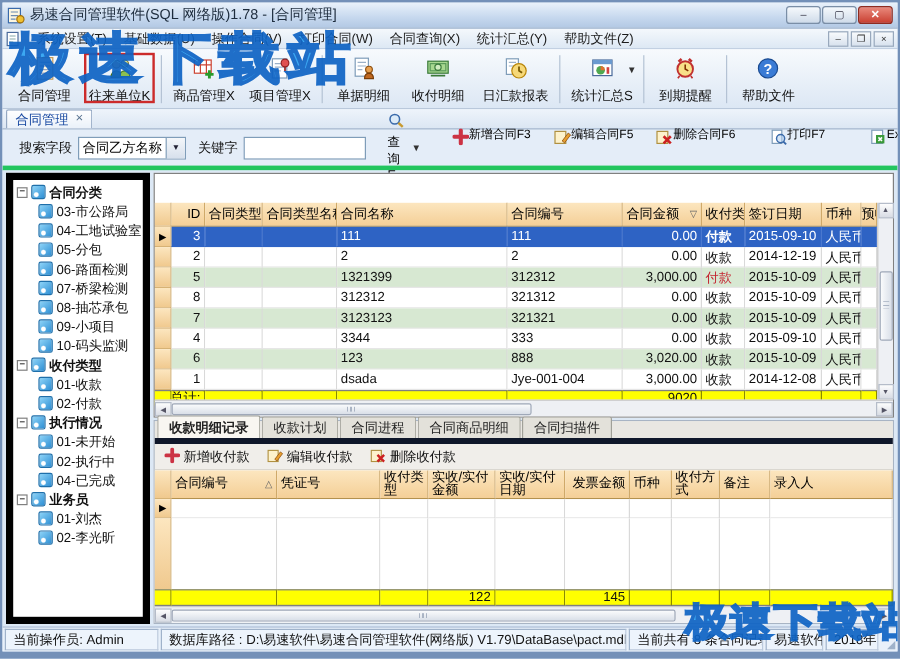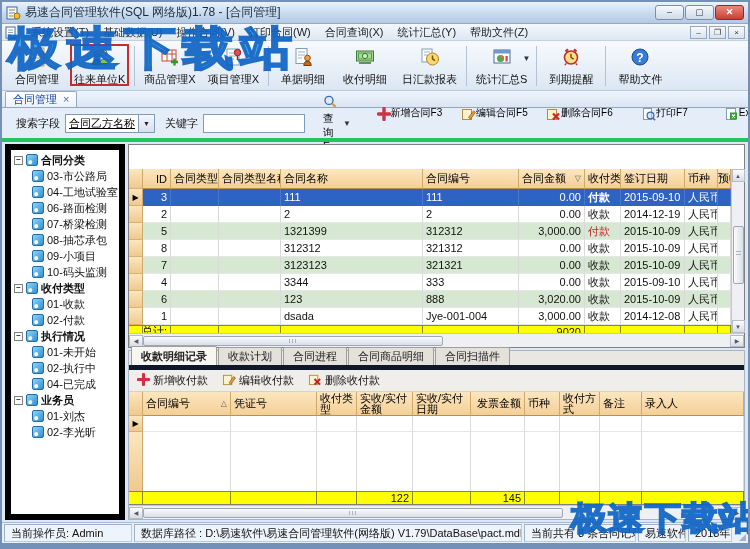--- a/index.html
+++ b/index.html
@@ -27,21 +27,21 @@
   .tsep{width:1px;background:#b4c2d4;margin:3px 3px;}
   .tbtn .side-arrow{position:absolute;right:2px;top:10px;font-size:8px;color:#333;}
   
   .tabstrip{height:17px;background:linear-gradient(#eef4fb,#dbe6f3);border-bottom:1px solid #93a7c2;display:flex;align-items:flex-end;padding-left:3px;}
   .doc-tab{height:16px;display:flex;align-items:center;gap:6px;background:linear-gradient(#ffffff,#eaf1f9);border:1px solid #93a7c2;border-bottom:none;border-radius:2px 2px 0 0;padding:0 7px;font-size:11px;color:#1647a0;}
   .doc-tab .tab-close{color:#55708e;font-size:11px;line-height:1;}
   
   .searchbar{height:34px;background:#e4edf8;border-bottom:4px solid #22c55e;display:flex;align-items:center;padding:0 0 0 14px;}
   .sb-label{font-size:11px;color:#111;white-space:nowrap;}
   .combo{width:126px;height:19px;margin:0 10px 0 5px;border:1px solid #7f9db9;background:#fff;display:flex;align-items:center;font-size:11px;}
-  .combo .combo-val{flex:1;padding:0 3px;white-space:nowrap;overflow:hidden;text-decoration:underline;}
+  .combo .combo-val{flex:1;padding:0 3px;white-space:nowrap;overflow:hidden;}
   .combo .combo-btn{width:16px;height:17px;background:linear-gradient(#f4f7fa,#d7e0ec);border-left:1px solid #7f9db9;display:flex;align-items:center;justify-content:center;font-size:7px;color:#223;}
   .textbox{width:102px;height:19px;margin-left:5px;border:1px solid #7f9db9;background:#fff;font-size:11px;padding:0 3px;font-family:"Liberation Sans",sans-serif;}
   .query-btn{display:flex;flex-direction:column;align-items:center;margin-left:14px;padding:0 4px;}
   .query-btn .tlabel{font-size:10.5px;}
   .q-arrow{font-size:8px;color:#333;margin:0 2px 0 1px;}
   .abtn{flex:0 0 auto;width:57px;height:32px;display:flex;flex-direction:row;justify-content:center;gap:0;margin-left:28px;}
   .abtn .tlabel{font-size:10px;white-space:nowrap;line-height:12px;}
   .asep{width:1px;height:30px;background:#b4c2d4;}
   
   .main{height:380px;display:flex;gap:3px;padding:2px 3px;background:#dce8f5;}
@@ -344,20 +344,25 @@
           <span class="node-ico"></span>
           <span class="tree-label">03-市公路局</span>
         </div>
 
         <div class="tree-row lvl1">
 
           <span class="node-ico"></span>
           <span class="tree-label">04-工地试验室</span>
         </div>
 
+        <div class="tree-row lvl1">
+
+          <span class="node-ico"></span>
+          <span class="tree-label">05-分包</span>
+        </div>
 
         <div class="tree-row lvl1">
 
           <span class="node-ico"></span>
           <span class="tree-label">06-路面检测</span>
         </div>
 
         <div class="tree-row lvl1">
 
           <span class="node-ico"></span>

